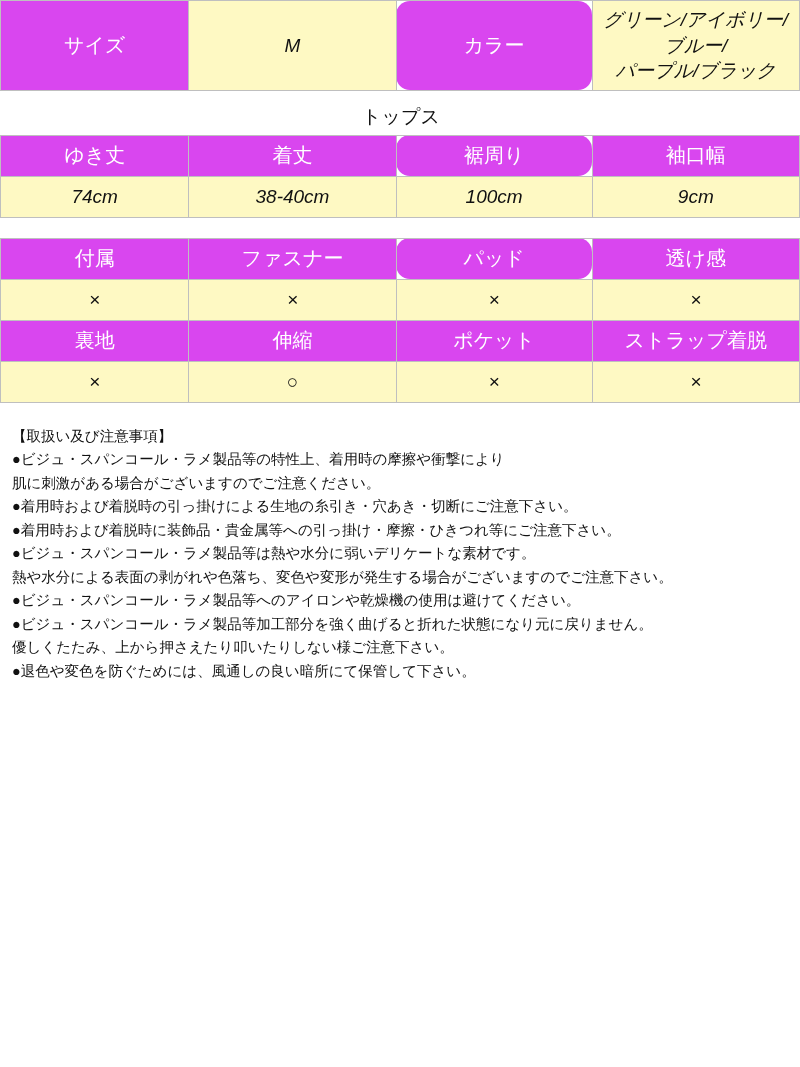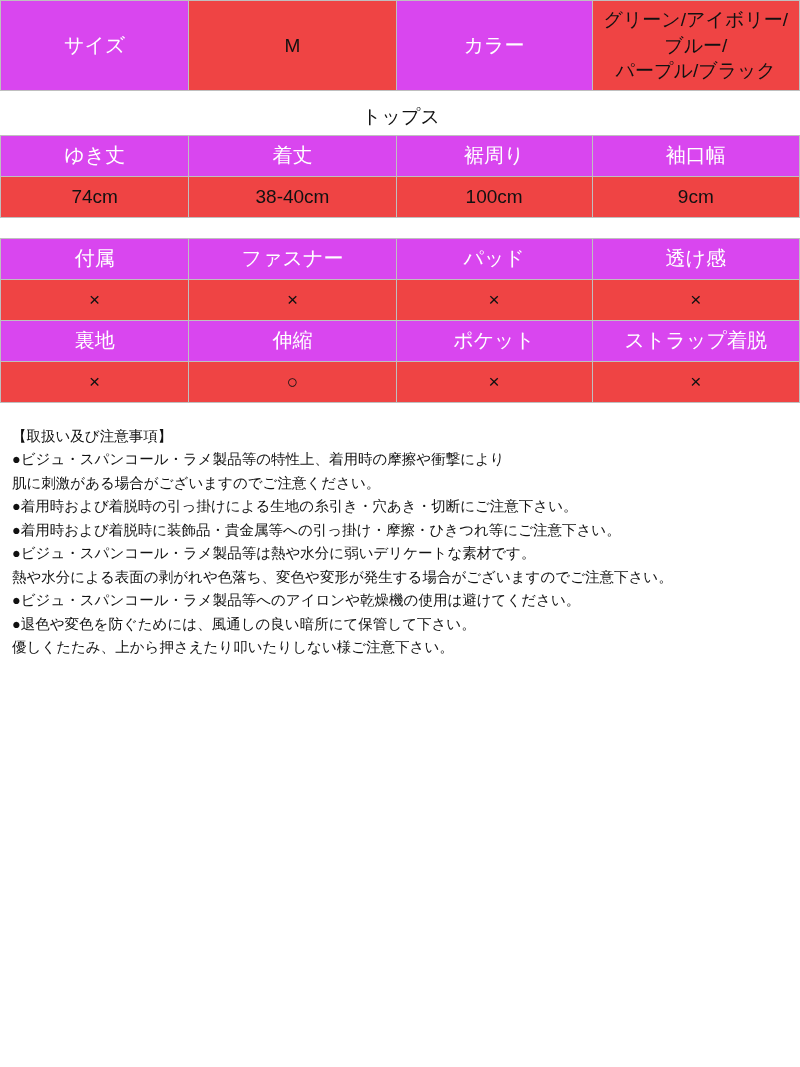--- a/index.html
+++ b/index.html
@@ -34,22 +34,23 @@
     font-size: 19px;
     padding: 6px 4px;
     line-height: 1.35;
   }
   .hdr {
     background: #d946ef;
     color: #ffffff;
     font-size: 20px;
   }
   .val {
-    background: #ef4444;
+    background: #fef9c3;
     color: #111111;
+    font-style: italic;
   }
   .section-title {
     font-size: 19px;
     margin: 13px 0 5px 2px;
     color: #111111;
     text-align: center;
   }
   .tbl-spec td {
     height: 28px;
   }
@@ -68,21 +69,21 @@
   .notes p {
     margin: 0;
     white-space: nowrap;
     padding-left: 12px;
   }
   .mark {
     font-size: 19px;
   }
   .w1 { width: 23.5%; }
   .w2 { width: 26%; }
-  .w3 { width: 24.5%; }
+  .w3 { width: 24.5%; border-radius: 14px; }
   .w4 { width: 26%; }
 </style>
 </head>
 <body>
 
 <div class="page">
 
   <table class="tbl-spec">
     <tbody>
       <tr>
@@ -151,17 +152,18 @@
 
   <div class="notes">
     <p>【取扱い及び注意事項】</p>
     <p>●ビジュ・スパンコール・ラメ製品等の特性上、着用時の摩擦や衝撃により</p>
     <p>肌に刺激がある場合がございますのでご注意ください。</p>
     <p>●着用時および着脱時の引っ掛けによる生地の糸引き・穴あき・切断にご注意下さい。</p>
     <p>●着用時および着脱時に装飾品・貴金属等への引っ掛け・摩擦・ひきつれ等にご注意下さい。</p>
     <p>●ビジュ・スパンコール・ラメ製品等は熱や水分に弱いデリケートな素材です。</p>
     <p>熱や水分による表面の剥がれや色落ち、変色や変形が発生する場合がございますのでご注意下さい。</p>
     <p>●ビジュ・スパンコール・ラメ製品等へのアイロンや乾燥機の使用は避けてください。</p>
+    <p>●ビジュ・スパンコール・ラメ製品等加工部分を強く曲げると折れた状態になり元に戻りません。</p>
+    <p>優しくたたみ、上から押さえたり叩いたりしない様ご注意下さい。</p>
     <p>●退色や変色を防ぐためには、風通しの良い暗所にて保管して下さい。</p>
-    <p>優しくたたみ、上から押さえたり叩いたりしない様ご注意下さい。</p>
   </div>
 
 </div>
 
 </body></html>

